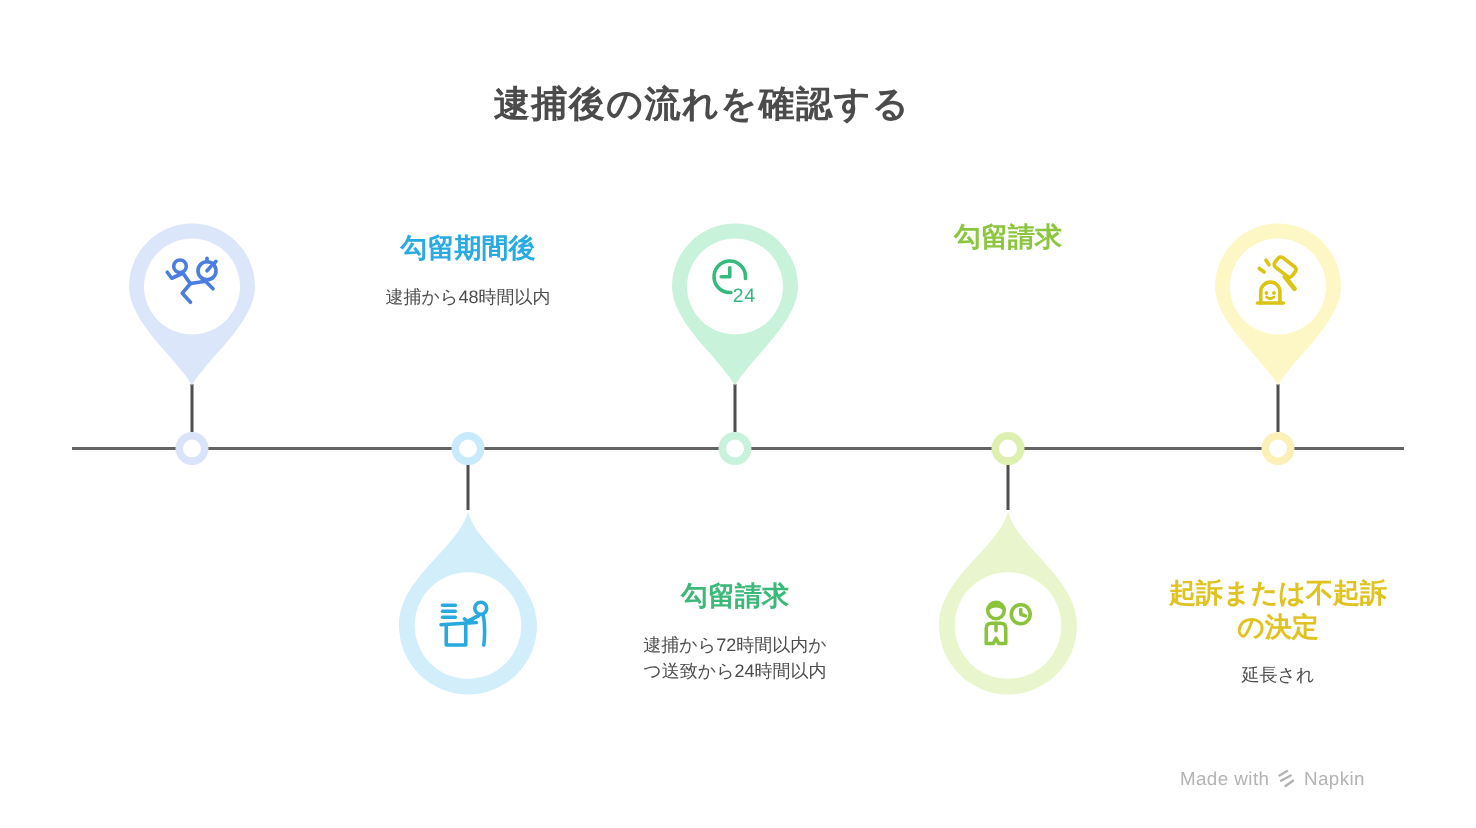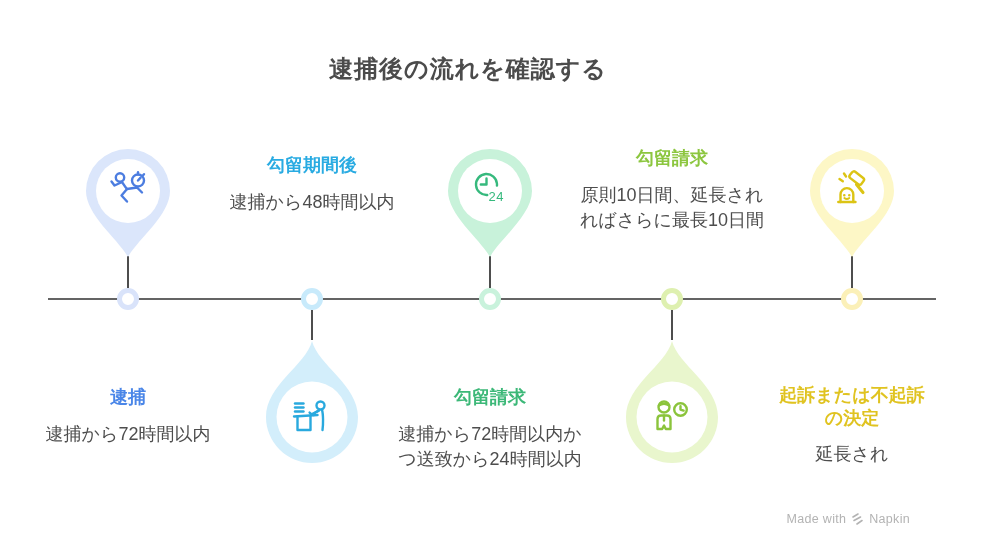--- a/index.html
+++ b/index.html
@@ -27,21 +27,21 @@
   .pin{top:145px;}
   .drop{top:339px;}
   .p1{left:82px}.p2{left:262px}.p3{left:444px}.p4{left:622px}.p5{left:806px}
   .txt{position:absolute;text-align:center;}
   .t1{left:18px;top:386px;width:220px;}
   .t2{left:197px;top:154px;width:230px;}
   .t3{left:380px;top:386px;width:220px;}
   .t4{left:557px;top:147px;width:230px;}
   .t5{left:742px;top:384px;width:220px;}
   .step-label{font-size:18px;font-weight:700;line-height:1.25;white-space:pre-line;}
-  .step-desc{font-size:18px;color:#4d4d4d;line-height:1.43;margin-top:13px;white-space:pre-line;}
+  .step-desc{font-size:12px;color:#4d4d4d;line-height:1.43;margin-top:13px;white-space:pre-line;}
   .watermark{
     position:absolute;top:512px;right:26px;font-size:12.5px;color:#b3b3b3;
     display:flex;gap:5px;letter-spacing:0.3px;
   }
   .icon-g{stroke:currentColor;fill:none;stroke-width:2.4;stroke-linecap:round;stroke-linejoin:round;}
 </style>
 </head>
 <body>
 
 <div class="canvas">
@@ -65,24 +65,20 @@
       <path d="M36,3.2 L34.6,4.8"></path>
       <path d="M30,9.5 L32.6,6.6"></path>
       <circle cx="12" cy="6.5" r="4.2"></circle>
       <path d="M13,11.5 L6.5,14.5 L3.5,10.5"></path>
       <path d="M14,11 C16,14 17,16 19,18"></path>
       <path d="M19,18 L29,16.5 L34,21.5"></path>
       <path d="M19,18 L13.5,24.5 L19,30.5"></path>
     </g>
   </svg>
   <div class="dot d1" style="border-color: rgb(217, 227, 250);"></div>
-  <div class="txt t1">
-    <div class="step-label" style="color: rgb(74, 134, 232);">逮捕</div>
-    <div class="step-desc">逮捕から72時間以内</div>
-  </div>
 
   <svg class="marker drop p2" width="100" height="126" viewBox="0 0 100 126">
     <path d="M50,2 C56,26 96,46 96,78 A46,46 0 1 1 4,78 C4,46 44,26 50,2 Z" style="fill: rgb(211, 238, 251);"></path>
     <circle cx="50" cy="78" r="35.5" fill="#ffffff"></circle>
     <g class="icon-g" transform="translate(30,58)" style="color: rgb(41, 169, 222);">
       <path d="M3,6.5 L11.5,6.5"></path>
       <path d="M3,10.5 L11.5,10.5"></path>
       <path d="M3,14.5 L11.5,14.5"></path>
       <path d="M2,19.5 L25.5,18"></path>
       <path d="M5.5,19.4 L5.5,33 L18.5,33 L18.5,18.8"></path>
@@ -123,22 +119,20 @@
       <path d="M6.8,8.6 Q12,5 17.2,8.6"></path>
       <path d="M5.5,32 L5.5,22 Q5.5,18.5 9,18.5 L15,18.5 Q18.5,18.5 18.5,22 L18.5,32 L13.8,32 L12,28.5 L10.2,32 Z"></path>
       <path d="M12,18.5 L12,23.5"></path>
       <circle cx="28.5" cy="12.5" r="6.3"></circle>
       <path d="M28.5,9.3 L28.5,12.5 L31.6,13.6"></path>
     </g>
   </svg>
   <div class="dot d4" style="border-color: rgb(222, 240, 176);"></div>
   <div class="txt t4">
     <div class="step-label" style="color: rgb(140, 198, 63);">勾留請求</div>
-    <div class="step-desc">原則10日間、延長され
-ればさらに最長10日間</div>
   </div>
 
   <svg class="marker pin p5" width="92" height="114" viewBox="0 0 92 114">
     <path d="M46,112 C36,94 4,70 4,46 A42,42 0 1 1 88,46 C88,70 56,94 46,112 Z" style="fill: rgb(253, 247, 198);"></path>
     <circle cx="46" cy="46" r="32" fill="#ffffff"></circle>
     <g class="icon-g" transform="translate(26,26)" style="color: rgb(220, 196, 20);">
       <rect x="17.5" y="3" width="14.5" height="8" rx="2.2" transform="rotate(38 24.7 7)"></rect>
       <path d="M24.5,13.5 L31,21.5" stroke-width="3.1"></path>
       <path d="M12,2.5 L14,5.5"></path>
       <path d="M7.5,8 L10.8,10.3"></path>

